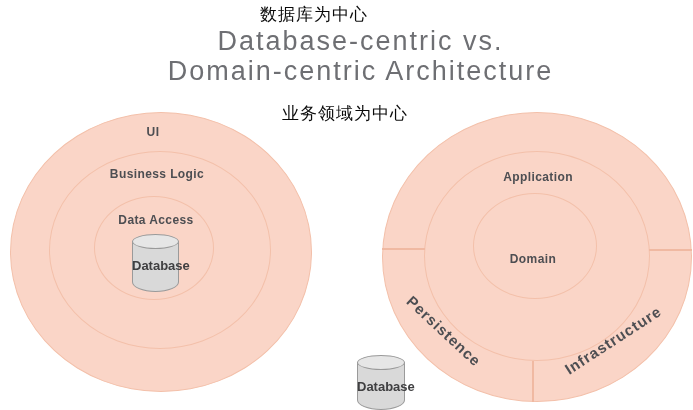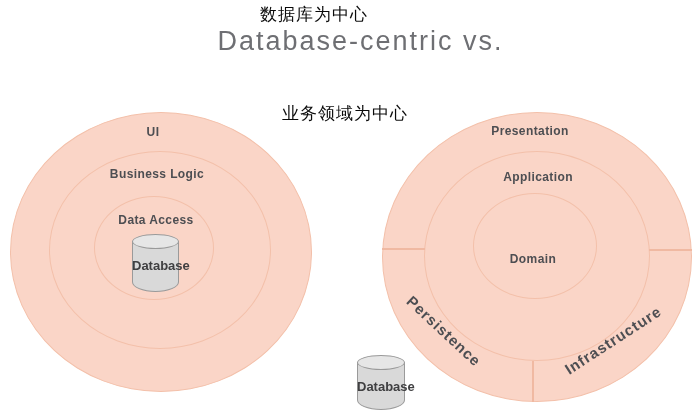--- a/index.html
+++ b/index.html
@@ -93,20 +93,21 @@
   }
 </style>
 </head>
 <body>
 
 <div class="canvas">
 
   <div class="zh zh-top">数据库为中心</div>
   <div class="main-title">
     <div>Database-centric vs.</div>
+    <div>Domain-centric Architecture</div>
   </div>
   <div class="zh zh-bottom">业务领域为中心</div>
 
   <div class="ellipse" style="left:10px; top:112px; width:302px; height:280px;"></div>
   <div class="ellipse" style="left:49px; top:151px; width:222px; height:198px;"></div>
   <div class="ellipse" style="left:94px; top:196px; width:120px; height:104px;"></div>
 
   <div class="ring-label" style="left:153px; top:132px;">UI</div>
   <div class="ring-label" style="left:157px; top:174px;">Business Logic</div>
   <div class="ring-label" style="left:156px; top:220px;">Data Access</div>
@@ -118,21 +119,20 @@
   </div>
 
   <div class="ellipse" style="left:382px; top:112px; width:310px; height:290px;"></div>
   <div class="ellipse" style="left:424px; top:151px; width:226px; height:210px;"></div>
   <div class="ellipse" style="left:473px; top:193px; width:124px; height:106px;"></div>
 
   <div class="divider" style="left:382px; top:248px; width:43px; height:2px;"></div>
   <div class="divider" style="left:649px; top:249px; width:43px; height:2px;"></div>
   <div class="divider" style="left:532px; top:361px; width:2px; height:41px;"></div>
 
-  <div class="ring-label" style="left:530px; top:131px;">Presentation</div>
   <div class="ring-label" style="left:538px; top:177px;">Application</div>
   <div class="ring-label" style="left:533px; top:243px;margin-top:16px;">Domain</div>
   <div class="ring-label rot-pos" style="left:444px; top:331px;">Persistence</div>
   <div class="ring-label rot-neg" style="left:613px; top:340px;">Infrastructure</div>
 
   <div class="cylinder" style="left:357px; top:355px; width:48px; height:55px;">
     <div class="cyl-body"></div>
     <div class="cyl-top"></div>
     <div class="cyl-label">Database</div>
   </div>

